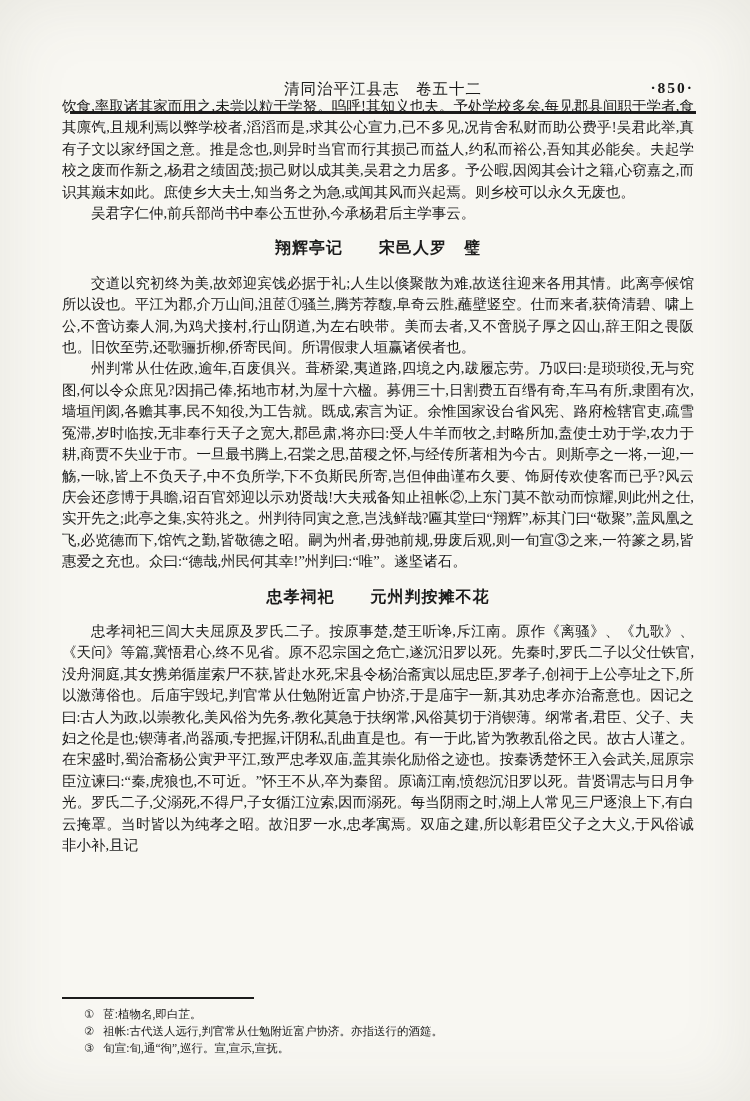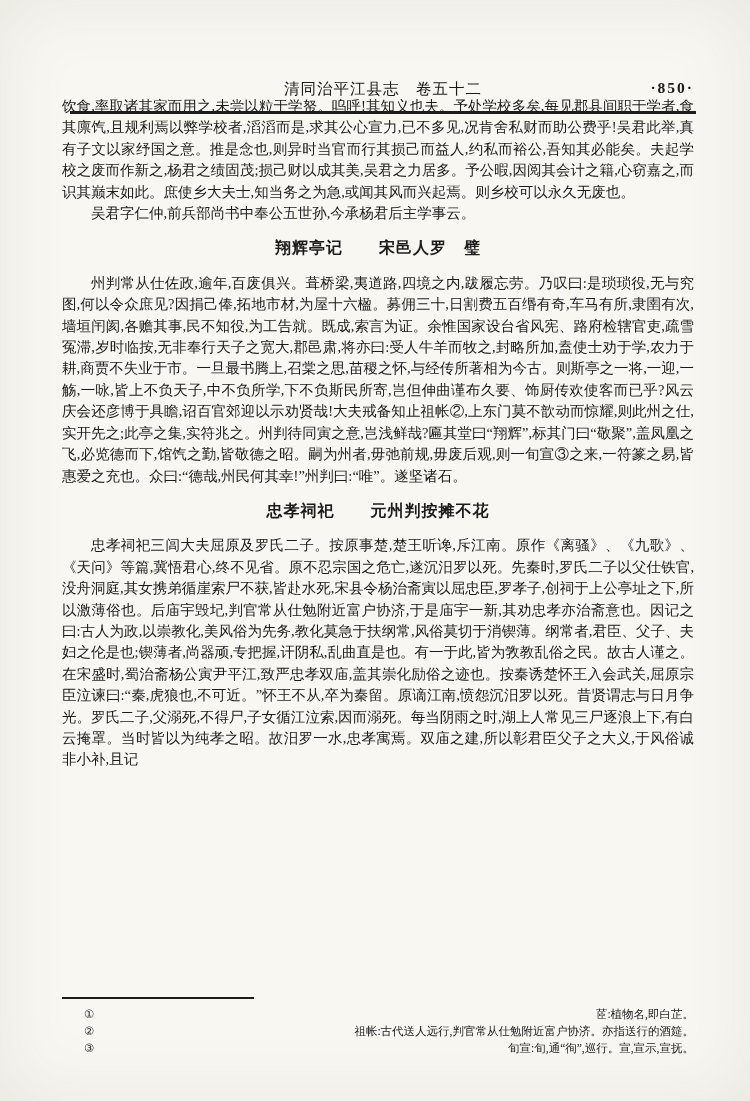--- a/index.html
+++ b/index.html
@@ -64,21 +64,21 @@
   .footnote-rule {
     width: 192px; height: 2px;
     background: #1c1c1c;
     margin: 0 0 7px 0;
   }
   .footnote-item {
     display: flex;
     padding-left: 22px;
   }
   .fn-num { flex: 0 0 auto; margin-right: 9px; }
-  .fn-text { flex: 1 1 auto; text-align: right; }
+  .fn-text { flex: 1 1 auto; }
 </style>
 </head>
 <body>
 
 <div class="page">
 
   <div class="page-header">
     <div class="header-row">
       <span class="header-title">清同治平江县志　卷五十二</span>
       <span class="page-number">·850·</span>
@@ -89,20 +89,21 @@
   <div class="page-body">
     <p class="para continuation">饮食,率取诸其家而用之,未尝以粒于学帑。呜呼!其知义也夫。予处学校多矣,每见郡县间职于学者,食其廪饩,且规利焉以弊学校者,滔滔而是,求其公心宣力,已不多见,况肯舍私财而助公费乎!吴君此举,真有子文以家纾国之意。推是念也,则异时当官而行其损己而益人,约私而裕公,吾知其必能矣。夫起学校之废而作新之,杨君之绩固茂;损己财以成其美,吴君之力居多。予公暇,因阅其会计之籍,心窃嘉之,而识其巅末如此。庶使乡大夫士,知当务之为急,或闻其风而兴起焉。则乡校可以永久无废也。</p>
     <p class="para">吴君字仁仲,前兵部尚书中奉公五世孙,今承杨君后主学事云。</p>
 
     <div class="section-heading">
       <span class="heading-title">翔辉亭记</span>
       <span class="heading-author-role">宋邑人</span>
       <span class="heading-author-name">罗　璧</span>
     </div>
 
+    <p class="para">交道以究初终为美,故郊迎宾饯必据于礼;人生以倏聚散为难,故送往迎来各用其情。此离亭候馆所以设也。平江为郡,介万山间,沮茝①骚兰,腾芳荐馥,阜奇云胜,蘸壁竖空。仕而来者,获倚清碧、啸上公,不啻访秦人洞,为鸡犬接村,行山阴道,为左右映带。美而去者,又不啻脱子厚之囚山,辞王阳之畏阪也。旧饮至劳,还歌骊折柳,侨寄民间。所谓假隶人垣赢诸侯者也。</p>
     <p class="para">州判常从仕佐政,逾年,百废俱兴。葺桥梁,夷道路,四境之内,跋履忘劳。乃叹曰:是琐琐役,无与究图,何以令众庶见?因捐己俸,拓地市材,为屋十六楹。募佣三十,日割费五百缗有奇,车马有所,隶圉有次,墙垣闬阂,各赡其事,民不知役,为工告就。既成,索言为证。余惟国家设台省风宪、路府检辖官吏,疏雪冤滞,岁时临按,无非奉行天子之宽大,郡邑肃,将亦曰:受人牛羊而牧之,封略所加,盍使士劝于学,农力于耕,商贾不失业于市。一旦最书腾上,召棠之思,苗稷之怀,与经传所著相为今古。则斯亭之一将,一迎,一觞,一咏,皆上不负天子,中不负所学,下不负斯民所寄,岂但伸曲谨布久要、饰厨传欢使客而已乎?风云庆会还彦博于具瞻,诏百官郊迎以示劝贤哉!大夫戒备知止祖帐②,上东门莫不歆动而惊耀,则此州之仕,实开先之;此亭之集,实符兆之。州判待同寅之意,岂浅鲜哉?匾其堂曰“翔辉”,标其门曰“敬聚”,盖凤凰之飞,必览德而下,馆饩之勤,皆敬德之昭。嗣为州者,毋弛前规,毋废后观,则一旬宣③之来,一符篆之易,皆惠爱之充也。众曰:“德哉,州民何其幸!”州判曰:“唯”。遂坚诸石。</p>
 
     <div class="section-heading">
       <span class="heading-title">忠孝祠祀</span>
       <span class="heading-author-role">元州判</span>
       <span class="heading-author-name">按摊不花</span>
     </div>
 
     <p class="para">忠孝祠祀三闾大夫屈原及罗氏二子。按原事楚,楚王听谗,斥江南。原作《离骚》、《九歌》、《天问》等篇,冀悟君心,终不见省。原不忍宗国之危亡,遂沉汨罗以死。先秦时,罗氏二子以父仕铁官,没舟洞庭,其女携弟循崖索尸不获,皆赴水死,宋县令杨治斋寅以屈忠臣,罗孝子,创祠于上公亭址之下,所以激薄俗也。后庙宇毁圮,判官常从仕勉附近富户协济,于是庙宇一新,其劝忠孝亦治斋意也。因记之曰:古人为政,以崇教化,美风俗为先务,教化莫急于扶纲常,风俗莫切于消锲薄。纲常者,君臣、父子、夫妇之伦是也;锲薄者,尚器顽,专把握,讦阴私,乱曲直是也。有一于此,皆为敩教乱俗之民。故古人谨之。在宋盛时,蜀治斋杨公寅尹平江,致严忠孝双庙,盖其崇化励俗之迹也。按秦诱楚怀王入会武关,屈原宗臣泣谏曰:“秦,虎狼也,不可近。”怀王不从,卒为秦留。原谪江南,愤怨沉汨罗以死。昔贤谓志与日月争光。罗氏二子,父溺死,不得尸,子女循江泣索,因而溺死。每当阴雨之时,湖上人常见三尸逐浪上下,有白云掩罩。当时皆以为纯孝之昭。故汨罗一水,忠孝寓焉。双庙之建,所以彰君臣父子之大义,于风俗诚非小补,且记</p>
   </div>

